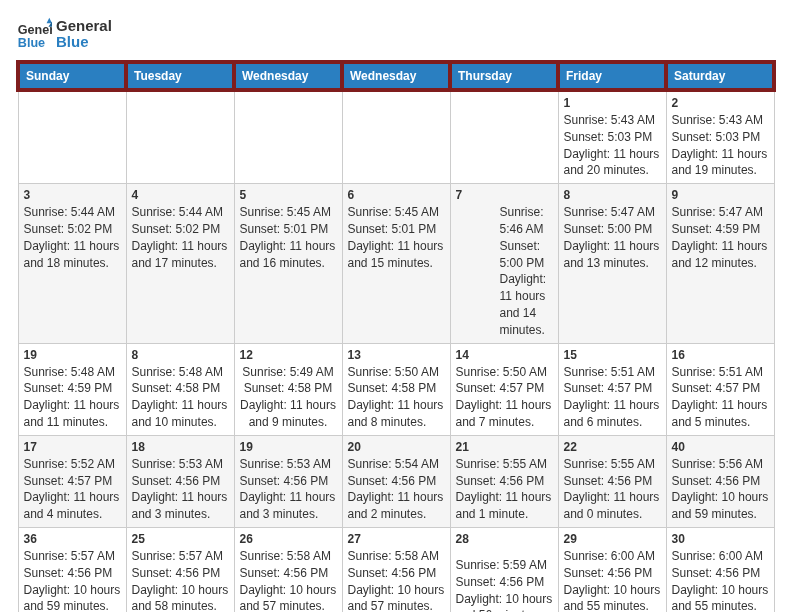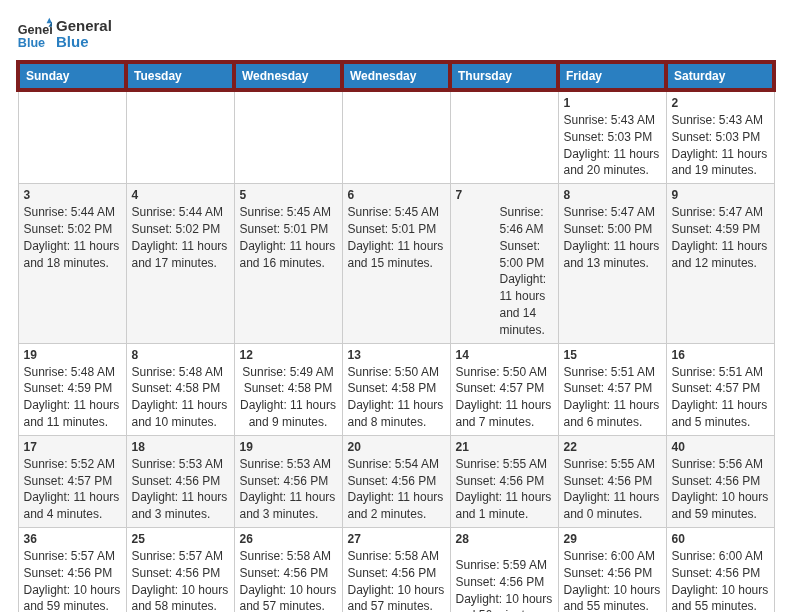--- a/index.html
+++ b/index.html
@@ -296,20 +296,20 @@
 Sunset: 4:56 PM
 Daylight: 10 hours and 56 minutes.</div>
         </td>
         <td>
           <span class="day-num">29</span>
           <div class="day-info" style="white-space: pre-line;">Sunrise: 6:00 AM
 Sunset: 4:56 PM
 Daylight: 10 hours and 55 minutes.</div>
         </td>
         <td>
-          <span class="day-num">60</span>
+          <span class="day-num">30</span>
           <div class="day-info" style="white-space: pre-line;">Sunrise: 6:00 AM
 Sunset: 4:56 PM
 Daylight: 10 hours and 55 minutes.</div>
         </td>
       </tr>
     </tbody>
 </table>
 
 </body></html>

